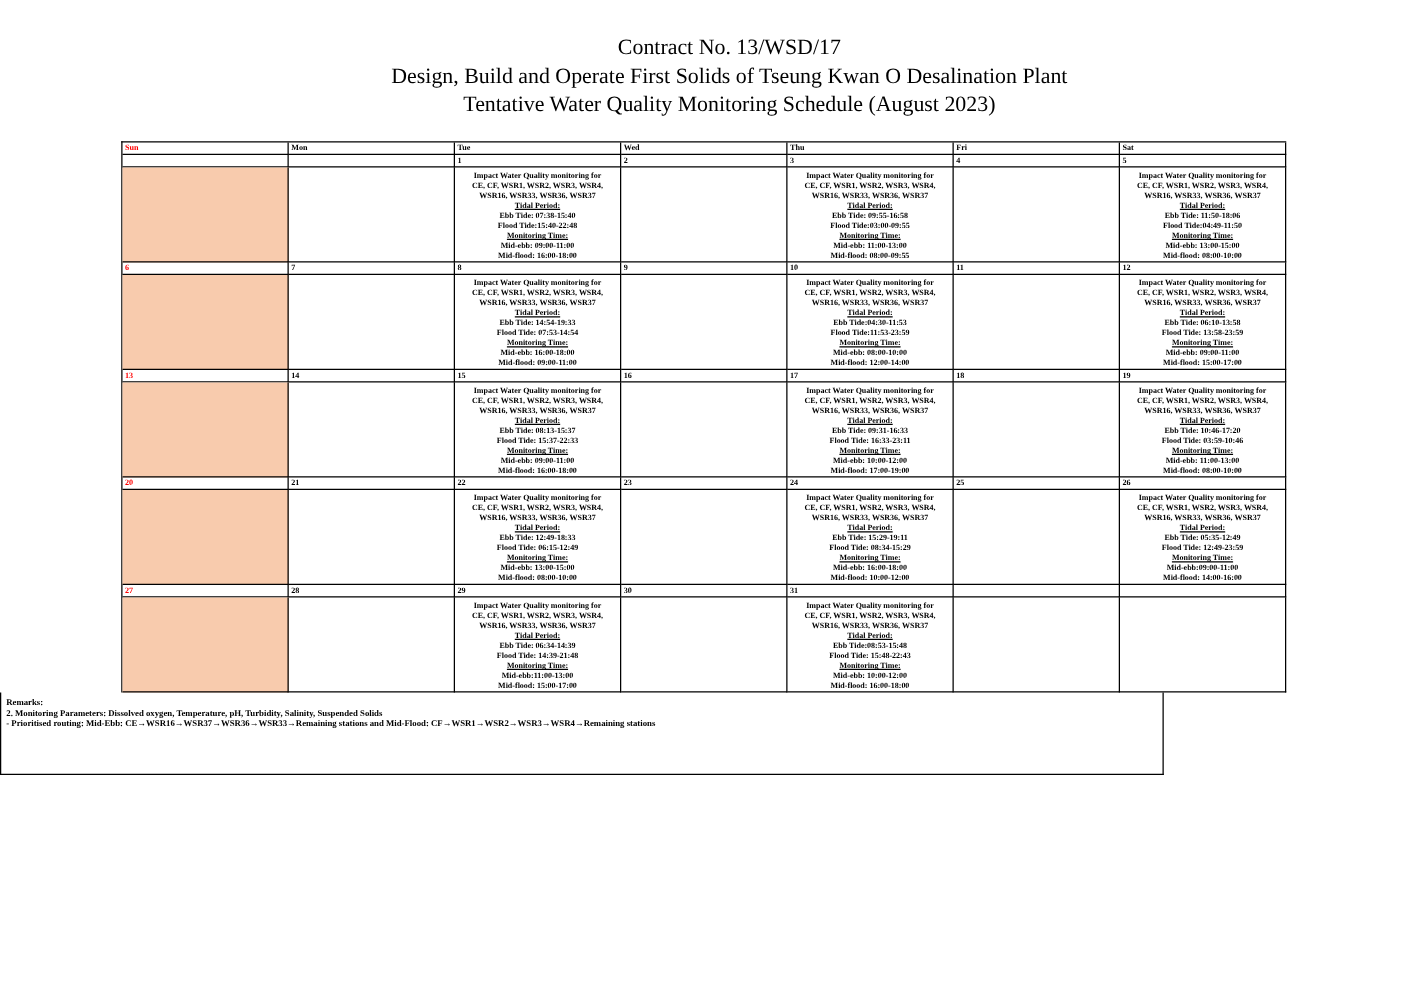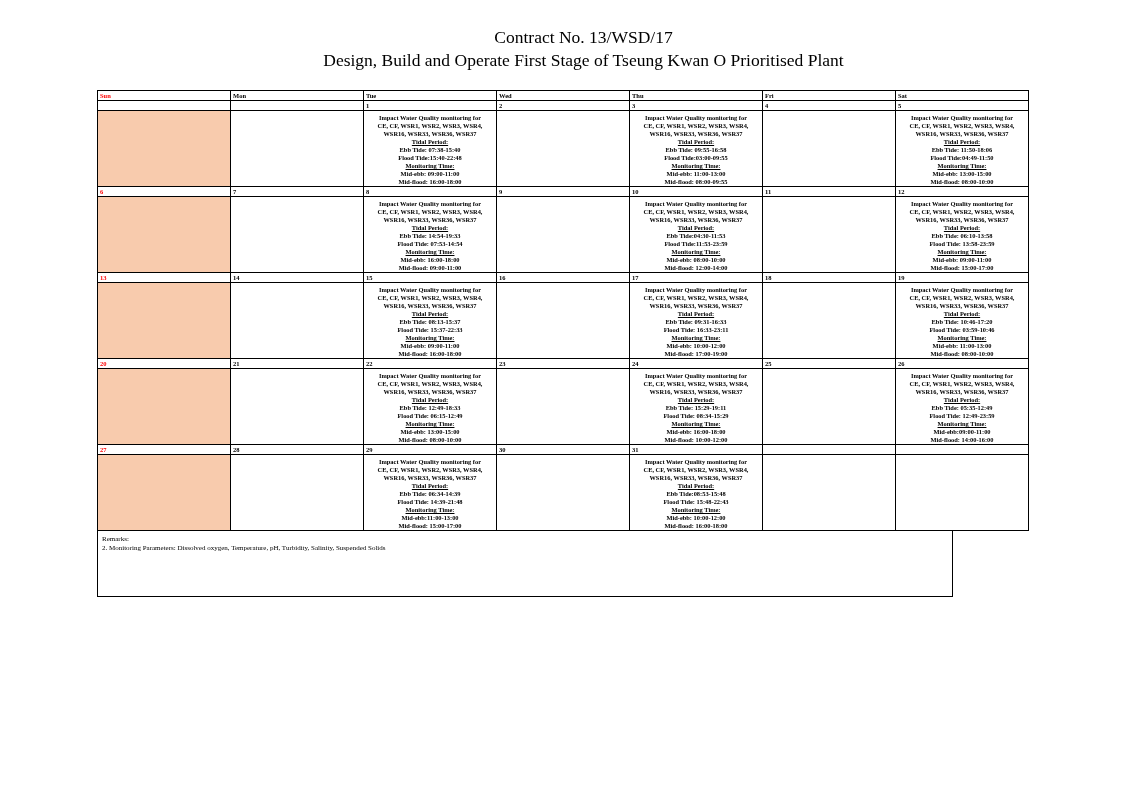--- a/index.html
+++ b/index.html
@@ -23,32 +23,33 @@
   .crow .cell { height:76px; }
   .sun { color:#FF0000; }
   .shaded { background:#F8CBAD; }
   .mon {
     font-size:6.4px; font-weight:bold; line-height:8px;
     text-align:center; padding:3px 3px 0 3px;
   }
   .u { text-decoration:underline; }
 
   .remarks {
-    margin-left:97px; width:856px; height:66px; box-sizing:border-box;
+    width:931px; height:66px; box-sizing:border-box;
     border:1px solid #000; border-top:none;
-    padding:4px 4px; font-size:7px; font-weight:normal; line-height:8.5px;
+    padding:4px 4px; font-size:7px; font-weight:bold; line-height:8.5px;
   }
   .remarks .note-title { margin-top:13px; }
 </style>
 </head>
 <body>
 
 <div class="titles">
   <div class="t">Contract No. 13/WSD/17</div>
-  <div class="t">Design, Build and Operate First Stage of Tseung Kwan O Prioritised Plant</div>
+  <div class="t">Design, Build and Operate First Solids of Tseung Kwan O Desalination Plant</div>
+  <div class="t">Tentative Water Quality Monitoring Schedule (August 2023)</div>
 </div>
 
 <div class="cal">
     <div class="row hrow">
       <div class="cell sun">Sun</div>
       <div class="cell">Mon</div>
       <div class="cell">Tue</div>
       <div class="cell">Wed</div>
       <div class="cell">Thu</div>
       <div class="cell">Fri</div>
@@ -296,13 +297,14 @@
         </div>
       </div>
       <div class="cell"></div>
       <div class="cell"></div>
     </div>
   </div>
 
 <div class="remarks">
   <div>Remarks:</div>
   <div>2. Monitoring Parameters: Dissolved oxygen, Temperature, pH, Turbidity, Salinity, Suspended Solids</div>
+  <div>- Prioritised routing: Mid-Ebb: CE→WSR16→WSR37→WSR36→WSR33→Remaining stations and Mid-Flood: CF→WSR1→WSR2→WSR3→WSR4→Remaining stations</div>
 </div>
 
 </body></html>

